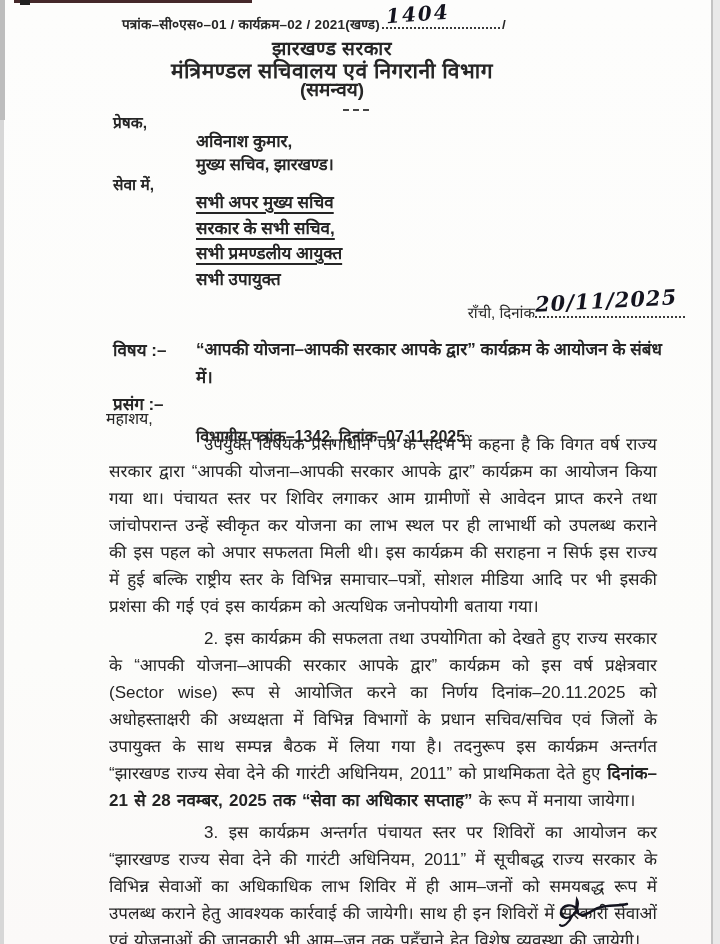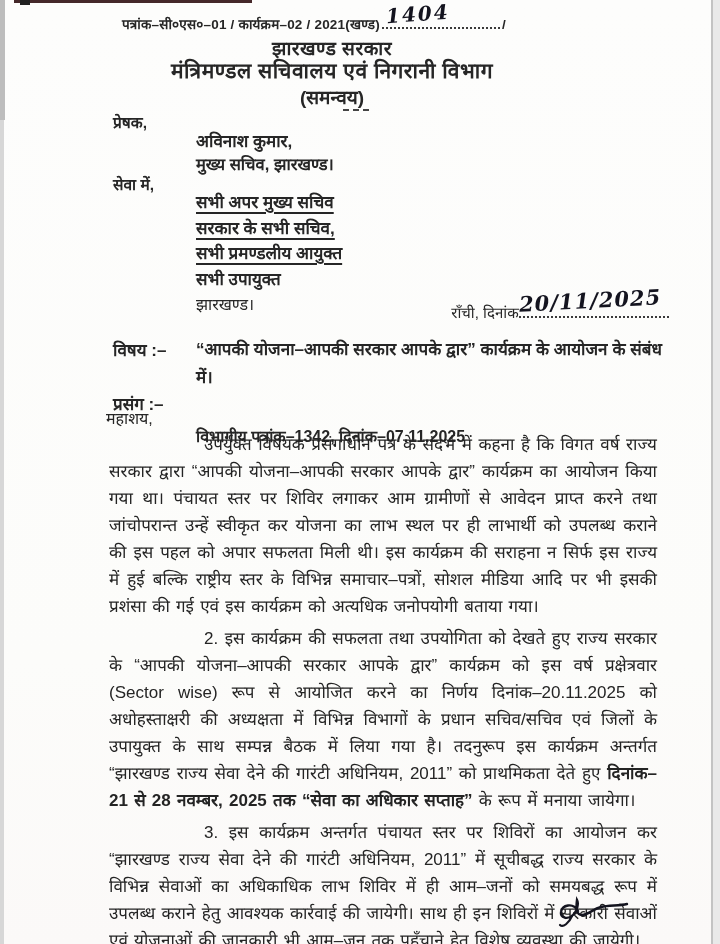--- a/index.html
+++ b/index.html
@@ -33,34 +33,34 @@
     font-family:"DejaVu Serif","Liberation Serif",serif;
     font-style:italic;color:#14141f;
   }
   .ref-hand{
     position:absolute;left:4px;top:-12px;font-size:20px;font-weight:bold;
     transform:rotate(-4deg);letter-spacing:2px;white-space:nowrap;
   }
   .center-head{position:absolute;left:0;width:664px;text-align:center;}
   .gov{top:35px;font-size:19px;font-weight:bold;letter-spacing:.5px;}
   .dept{top:56px;font-size:21px;font-weight:bold;letter-spacing:.5px;}
-  .wing{top:84px;font-size:19px;font-weight:bold;}
+  .wing{top:76px;font-size:19px;font-weight:bold;}
   .wing-dash{position:absolute;left:343px;top:109px;width:26px;height:0;border-top:2px dashed #444;}
 
   .label-col{position:absolute;left:113px;font-size:15.5px;font-weight:bold;}
   .from-label{top:111px;}
   .sender-name{position:absolute;left:196px;top:129px;font-size:17px;font-weight:bold;}
   .sender-desig{position:absolute;left:196px;top:152px;font-size:16.5px;font-weight:bold;}
   .to-label{top:173px;}
 
   .recipients{position:absolute;left:196px;top:190px;font-size:17px;font-weight:bold;line-height:25.5px;}
   .recipients .u{text-decoration:underline;text-underline-offset:4px;text-decoration-thickness:1.5px;}
   .recipients .plain{font-weight:normal;font-size:16px;}
 
-  .place-date{position:absolute;left:420px;top:302px;width:280px;text-align:center;font-size:15px;white-space:nowrap;}
+  .place-date{position:absolute;left:405px;top:302px;width:280px;text-align:right;font-size:15px;white-space:nowrap;}
   .pd-fill{display:inline-block;position:relative;width:150px;height:12px;border-bottom:2px dotted #3a3a3a;}
   .pd-hand{position:absolute;left:0px;top:-16px;font-size:21px;font-weight:bold;transform:rotate(-3deg);letter-spacing:1px;white-space:nowrap;}
 
   .subject-label{top:338px;font-size:17px;}
   .subject-text{position:absolute;left:196px;top:336px;width:466px;font-size:17px;font-weight:bold;line-height:28px;text-align:justify;}
   .ref2-label{top:392px;font-size:17px;}
   .ref2-text{position:absolute;left:196px;top:393px;width:466px;font-size:16px;font-weight:bold;margin-top:32px;}
 
   .salutation{position:absolute;left:106px;top:407px;font-size:16px;}
 
@@ -97,21 +97,20 @@
   <div class="label-col from-label">प्रेषक,</div>
   <div class="sender-name">अविनाश कुमार,</div>
   <div class="sender-desig">मुख्य सचिव, झारखण्ड।</div>
 
   <div class="label-col to-label">सेवा में,</div>
   <div class="recipients">
     <div class="u">सभी अपर मुख्य सचिव</div>
     <div class="u">सरकार के सभी सचिव,</div>
     <div class="u">सभी प्रमण्डलीय आयुक्त</div>
     <div>सभी उपायुक्त</div>
-    <div class="plain">झारखण्ड।</div>
   </div>
 
   <div class="place-date">
     <span>राँची, दिनांक</span><span class="pd-fill"><span class="hand pd-hand">20/11/2025</span></span>
   </div>
 
   <div class="label-col subject-label">विषय :–</div>
   <div class="subject-text">“आपकी योजना–आपकी सरकार आपके द्वार” कार्यक्रम के आयोजन के संबंध में।</div>
   <div class="label-col ref2-label">प्रसंग :–</div>
   <div class="ref2-text">विभागीय पत्रांक–1342, दिनांक–07.11.2025</div>

